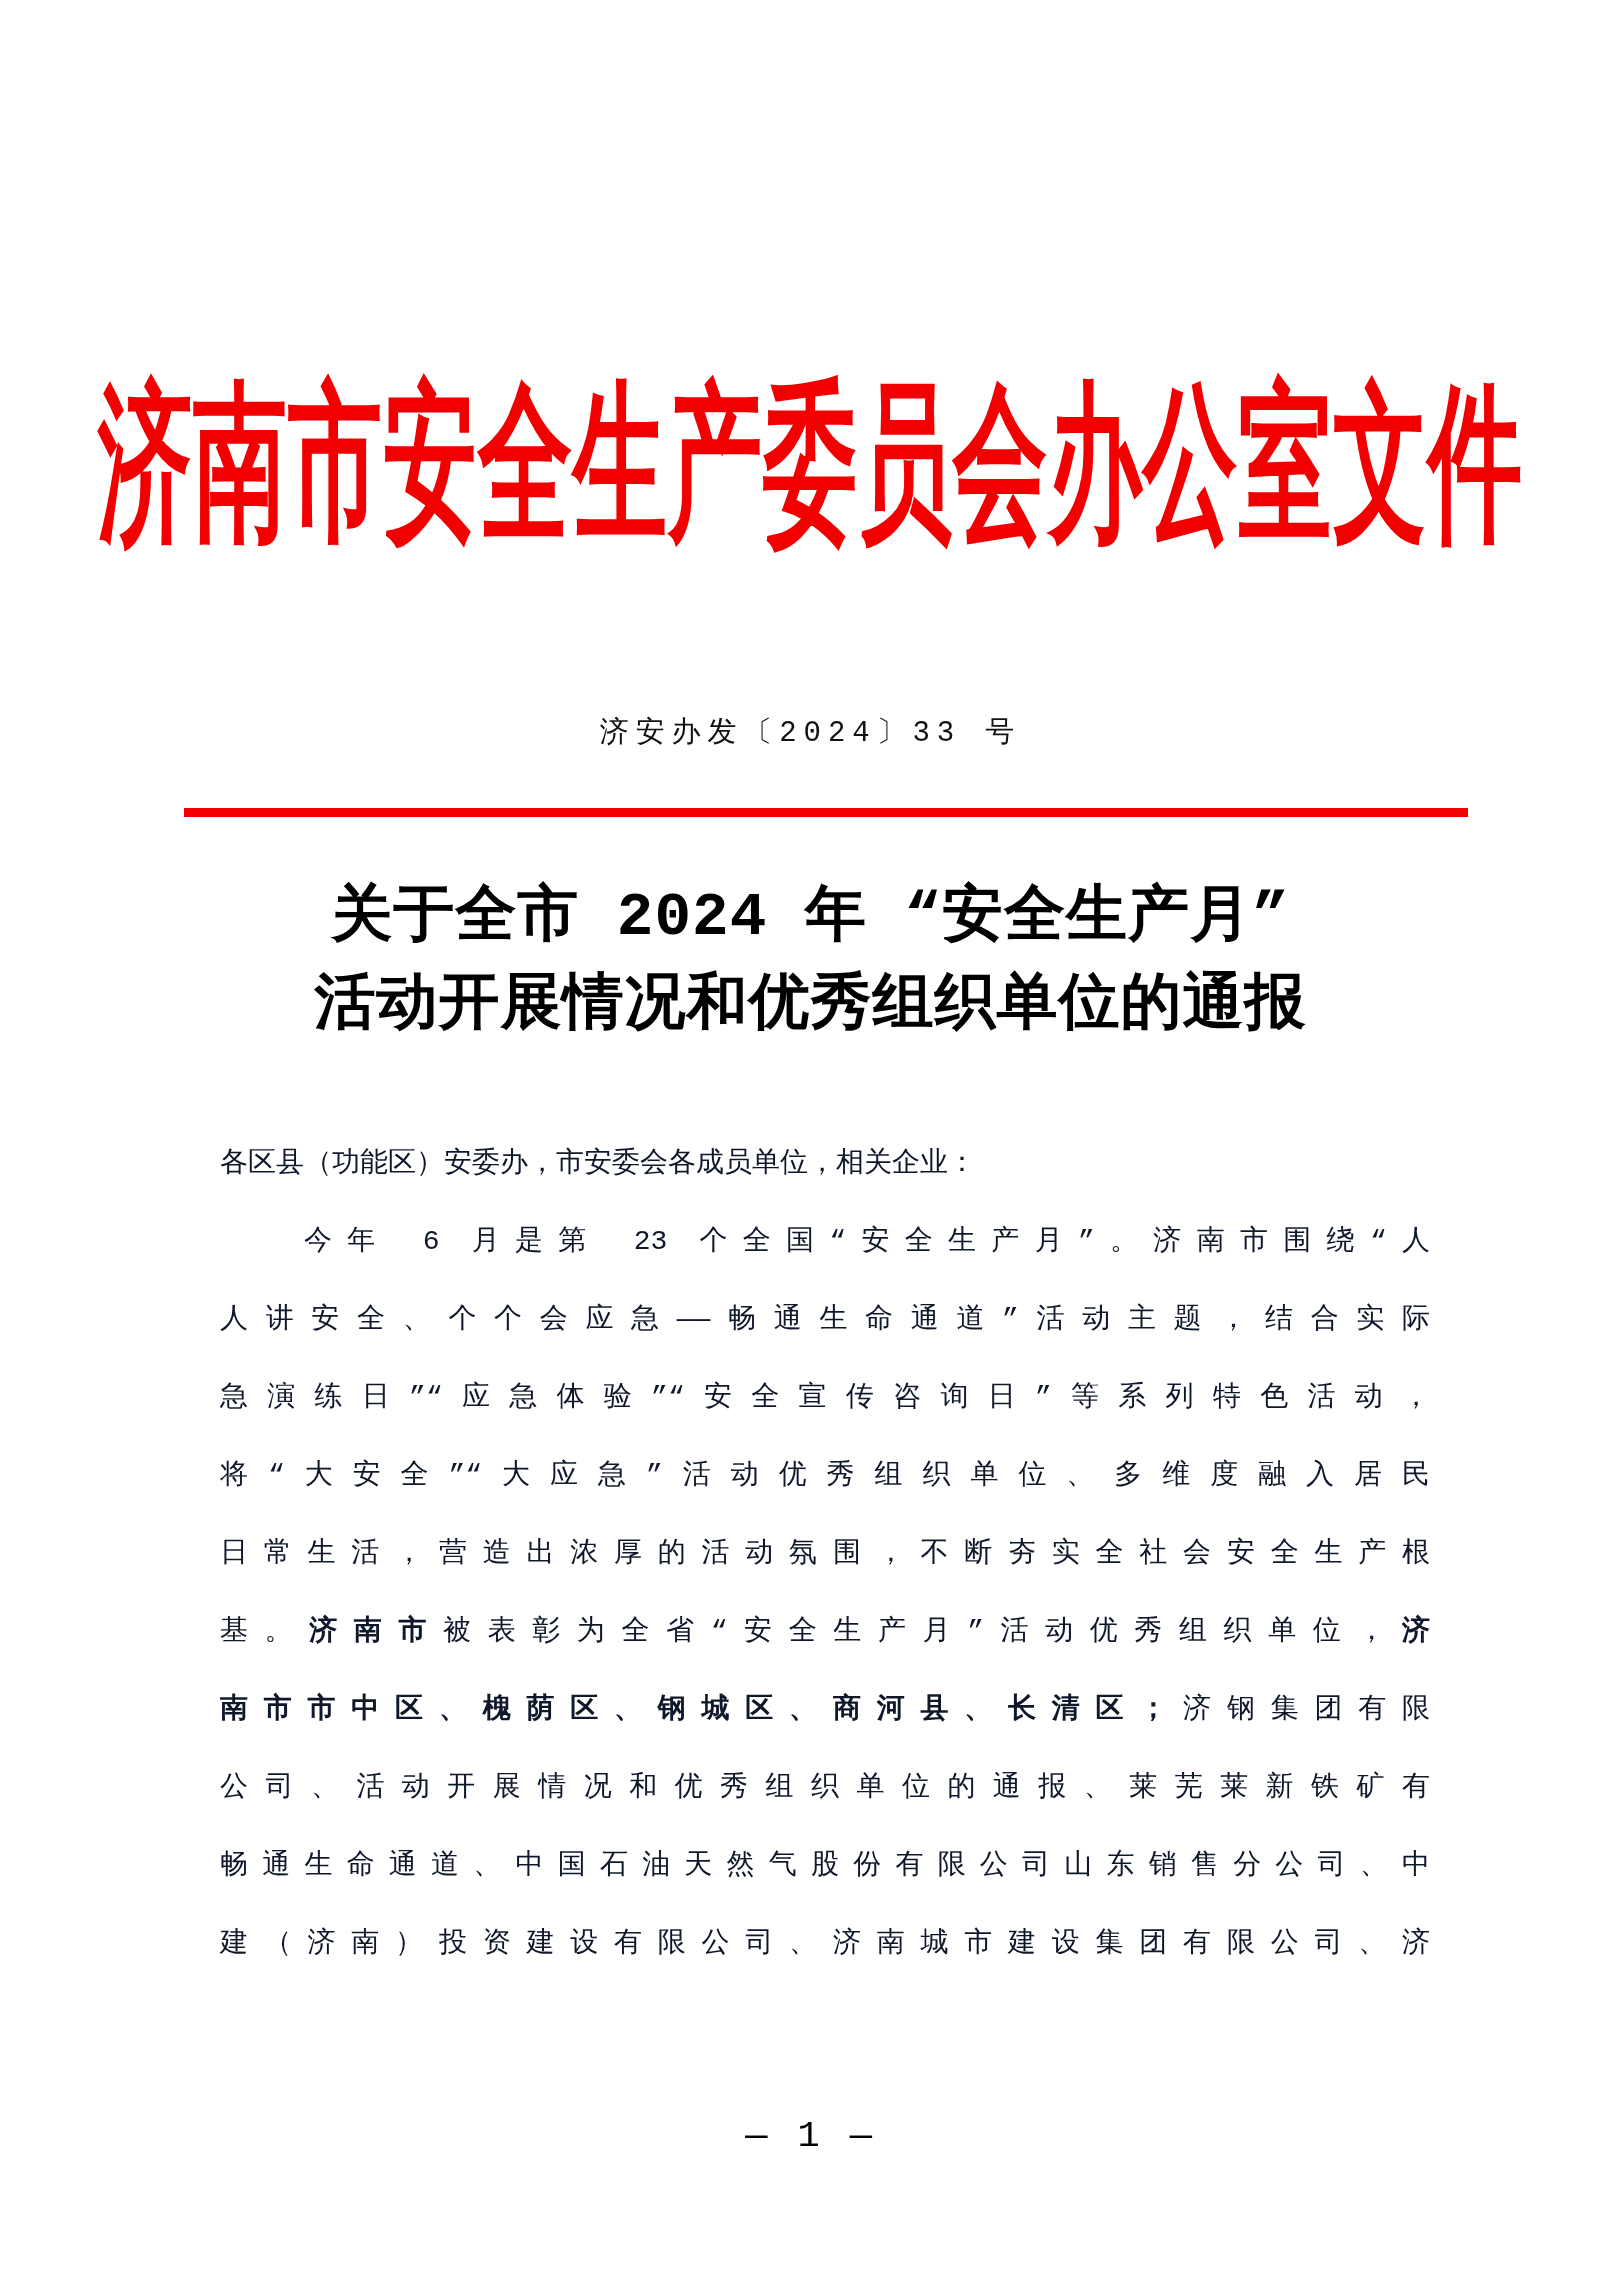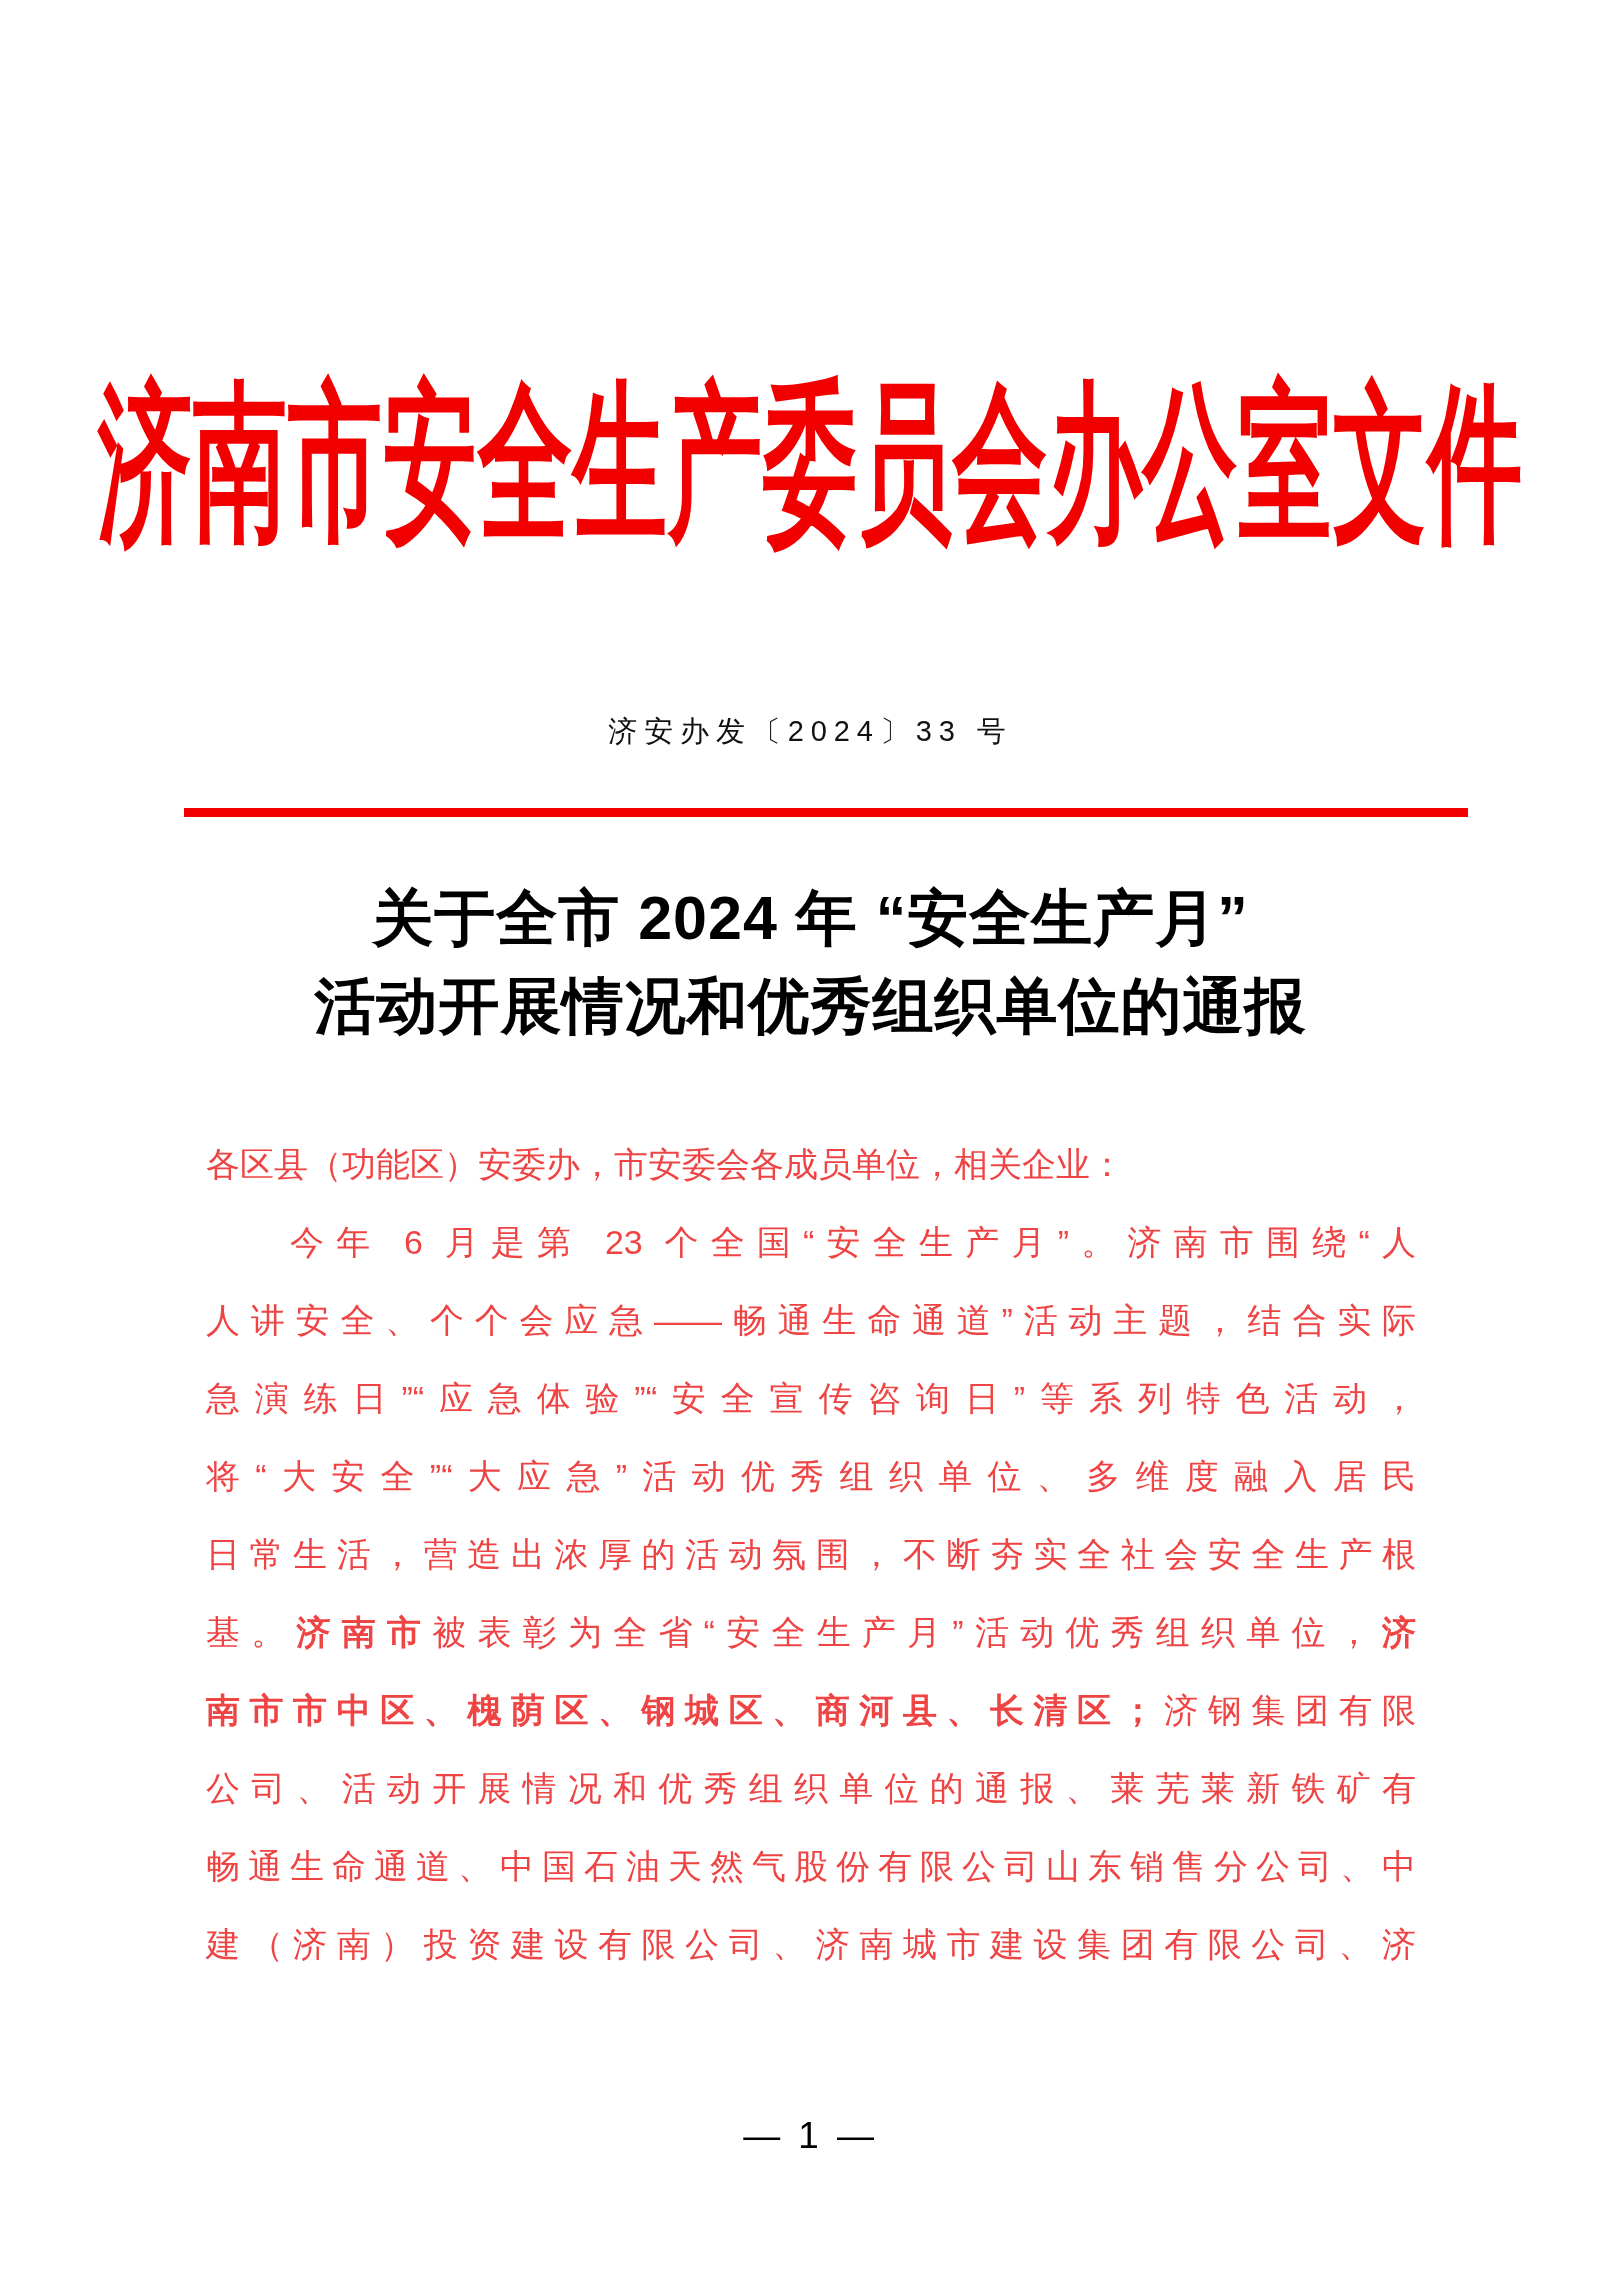--- a/index.html
+++ b/index.html
@@ -1,21 +1,21 @@
 <!DOCTYPE html>
 <html style="--accent: #f20000;"><head>
 <meta charset="utf-8">
 <style>
   html, body { margin:0; padding:0; background:#ffffff; }
   .page {
     position:relative;
     width:1621px; height:2169px;
     background:#ffffff;
     color:#000;
-    font-family:Liberation Sans, sans-serif;
+    font-family:Liberation Mono, monospace;
     overflow:hidden;
   }
 
   
   .red-header {
     position:absolute; top:349px; left:0; width:100%;
     text-align:center;
   }
   .red-header-text {
     display:inline-block;
@@ -50,23 +50,23 @@
     text-align:center;
     font-size:61px;
     font-weight:bold;
     line-height:88px;
     letter-spacing:1px;
     color:#000;
   }
 
   
   .doc-body {
-    position:absolute; top:1125px; left:206px; width:1210px;
-    font-size:34px;
-    color:#ef4444;
+    position:absolute; top:1125px; left:220px; width:1210px;
+    font-size:28px;
+    color:#0f172a;
   }
   .body-line {
     height:78px;
     line-height:78px;
     white-space:nowrap;
   }
   .body-line.justify {
     white-space:normal;
     text-align:justify;
     text-align-last:justify;

